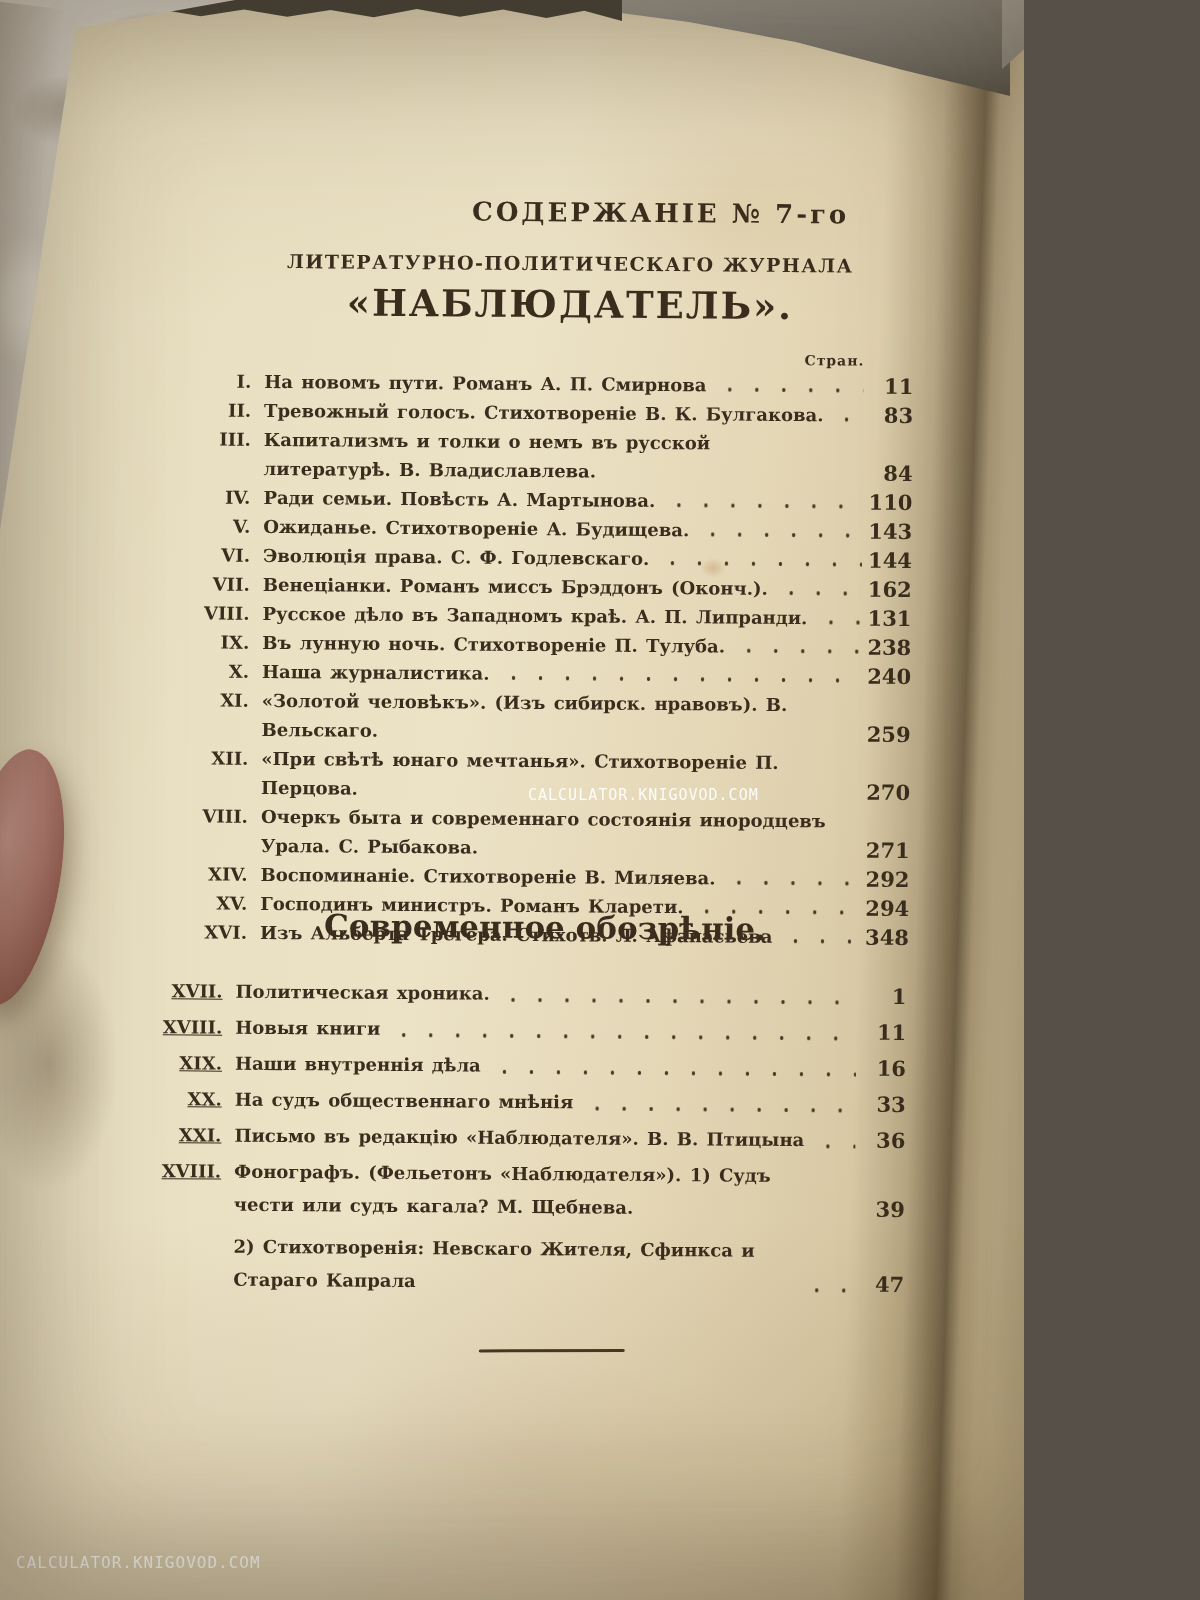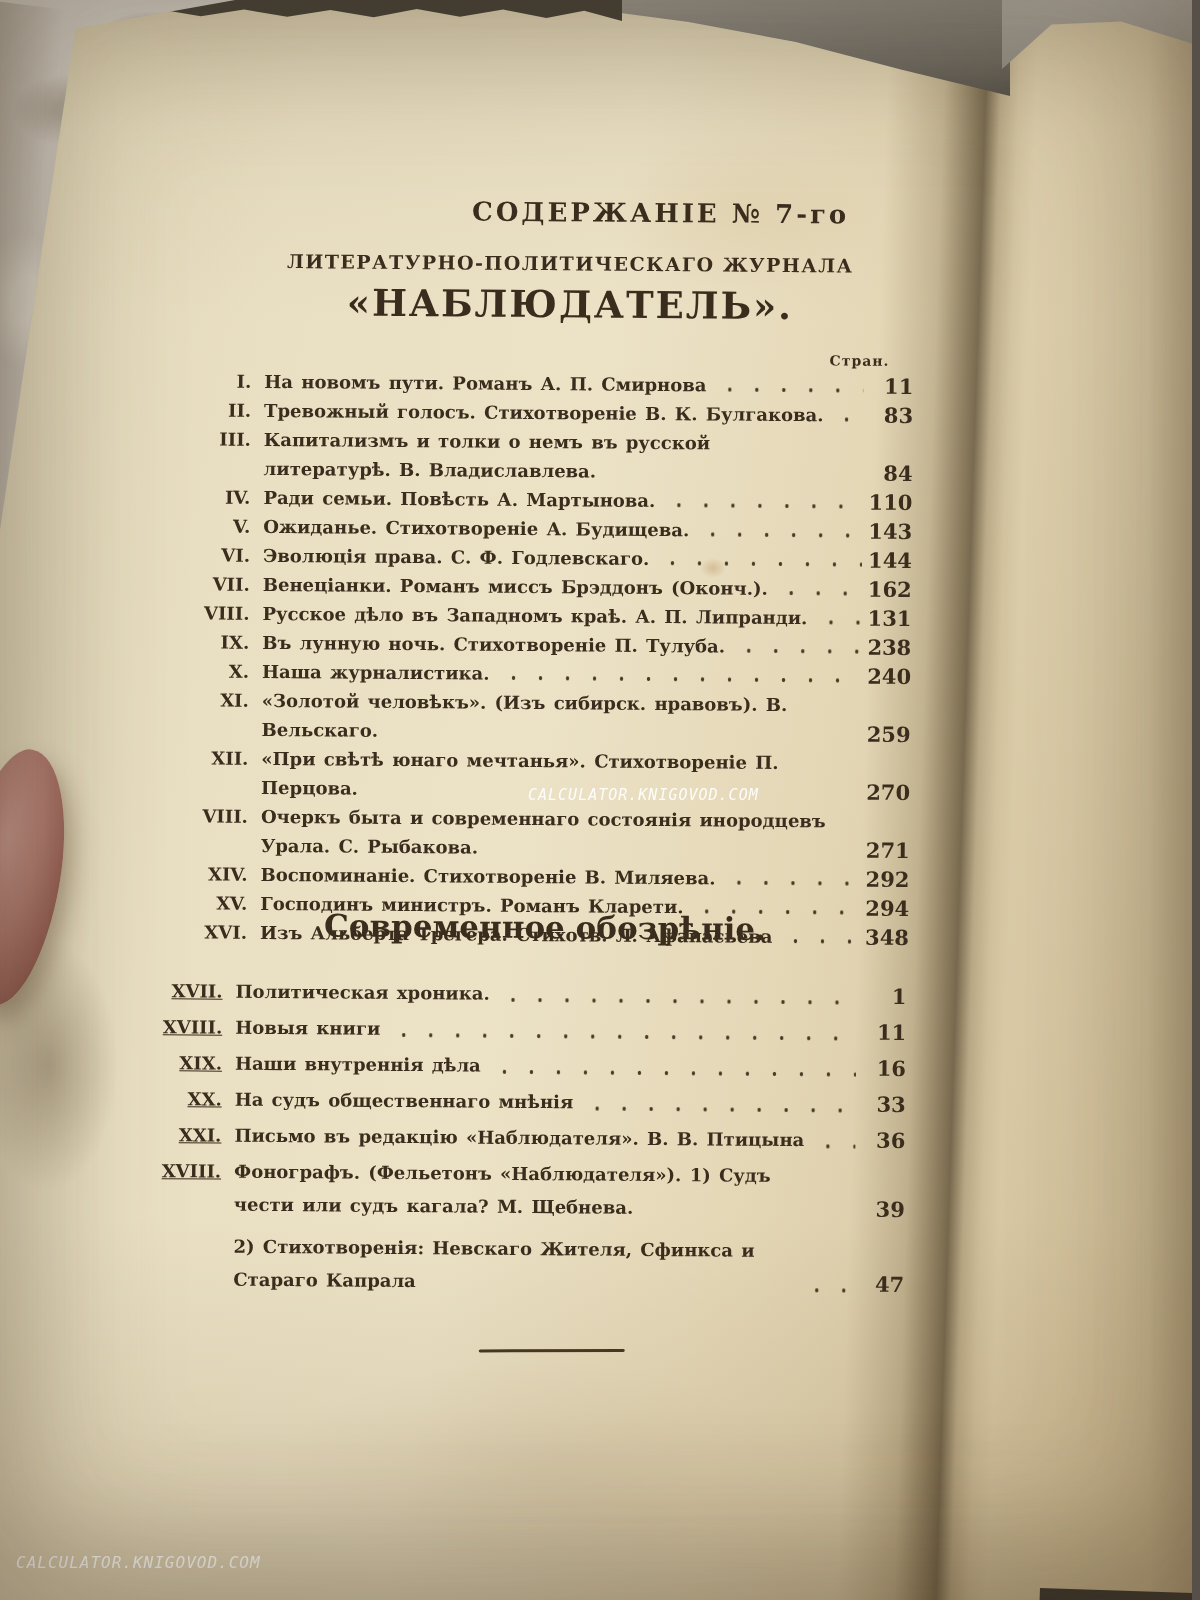--- a/index.html
+++ b/index.html
@@ -1,16 +1,16 @@
 <!DOCTYPE html>
 <html><head>
 <meta charset="utf-8">
 <style>
   html,body{margin:0;padding:0;background:#565049;}
-  #photo{position:relative;width:1192px;height:1600px;overflow:hidden;background:#5f584c;
+  #photo{position:relative;width:1024px;height:1600px;overflow:hidden;background:#5f584c;
          font-family:"DejaVu Serif", serif;}
   
   .page-base{position:absolute;inset:0;
     background:linear-gradient(100deg,#ddd2b4 0%,#e9dfc2 22%,#ece2c6 45%,#e4d7b6 65%,#d8c8a4 82%,#c9b78f 96%);}
   .page-shade{position:absolute;inset:0;
     background:linear-gradient(180deg,rgba(130,110,75,.20) 0%,rgba(130,110,75,.06) 8%,rgba(0,0,0,0) 20%,rgba(0,0,0,0) 76%,rgba(120,95,60,.16) 96%);}
   .stain{position:absolute;border-radius:50%;}
   .stain.s1{left:600px;top:140px;width:280px;height:150px;background:radial-gradient(closest-side,rgba(190,160,100,.12),rgba(190,160,100,0));}
   .stain.s2{left:700px;top:558px;width:26px;height:20px;background:radial-gradient(closest-side,rgba(165,110,50,.28),rgba(165,110,50,0));}
   .stain.s3{left:280px;top:1360px;width:520px;height:220px;background:radial-gradient(closest-side,rgba(150,125,85,.10),rgba(150,125,85,0));}
@@ -50,21 +50,21 @@
     background:radial-gradient(ellipse at 38% 35%,#c6968c 0%,#b07b70 40%,#955f54 72%,#7a4a40 95%);
     box-shadow:10px 14px 26px rgba(100,80,55,.45);}
   
   .content{position:absolute;inset:0;transform:rotate(.45deg);transform-origin:400px 300px;color:#3a2d1d;}
   .h-contents{position:absolute;top:196px;left:360px;width:600px;text-align:center;
     font-size:26px;font-weight:bold;letter-spacing:3px;}
   .h-type{position:absolute;top:251px;left:270px;width:600px;text-align:center;
     font-size:19px;font-weight:bold;letter-spacing:1.5px;}
   .h-journal{position:absolute;top:281px;left:270px;width:600px;text-align:center;
     font-size:37px;font-weight:bold;letter-spacing:2px;}
-  .stran{position:absolute;top:349px;left:805px;width:110px;text-align:center;
+  .stran{position:absolute;top:349px;left:805px;width:110px;text-align:left;
     font-size:14px;font-weight:bold;letter-spacing:1px;}
   .toc{position:absolute;font-weight:bold;font-size:18px;}
   .toc1{left:148px;top:368px;width:766px;}
   .toc2{left:126px;top:976px;width:786px;}
   .row{display:flex;align-items:flex-start;line-height:29px;}
   .toc2 .row{line-height:33px;margin-bottom:3px;}
   .num{flex:none;width:104px;text-align:right;}
   .toc2 .num{width:102px;text-decoration:underline;}
   .title{flex:0 1 auto;margin-left:13px;word-spacing:2px;}
   .dots{flex:1 1 auto;min-width:12px;height:12px;align-self:flex-end;margin:0 4px 5px 8px;
@@ -72,21 +72,21 @@
     background-size:27px 8px;background-repeat:repeat-x;background-position:2px 3px;}
   .page-num{flex:none;min-width:46px;text-align:right;font-size:21px;align-self:flex-end;}
   .row.continuation{margin-top:9px;}
   .row.continuation .title{max-width:560px;}
   .h-section{position:absolute;top:908px;left:260px;width:580px;text-align:center;
     font-size:31px;font-weight:bold;}
   .divider{position:absolute;top:1348px;left:487px;width:146px;height:3px;background:#453722;
     border-radius:2px;transform:rotate(-.6deg);}
   
   .watermark{position:absolute;font-family:"DejaVu Sans Mono",monospace;font-size:15px;
-    color:rgba(255,255,255,.93);letter-spacing:1px;white-space:nowrap;font-style:italic;}
+    color:rgba(255,255,255,.93);letter-spacing:1px;white-space:nowrap;}
   .wm-center{left:528px;top:786px;}
   .wm-bottom{left:16px;top:1553px;font-size:16px;}
   .corner-dark{position:absolute;left:1040px;top:1588px;width:170px;height:16px;background:#35302a;
     transform:rotate(1.9deg);transform-origin:top left;}
   .vignette{position:absolute;inset:0;pointer-events:none;
     box-shadow:inset 0 0 150px 30px rgba(70,55,35,.28), inset 0 -60px 120px rgba(70,55,35,.18);}
 </style>
 </head>
 <body>
 

